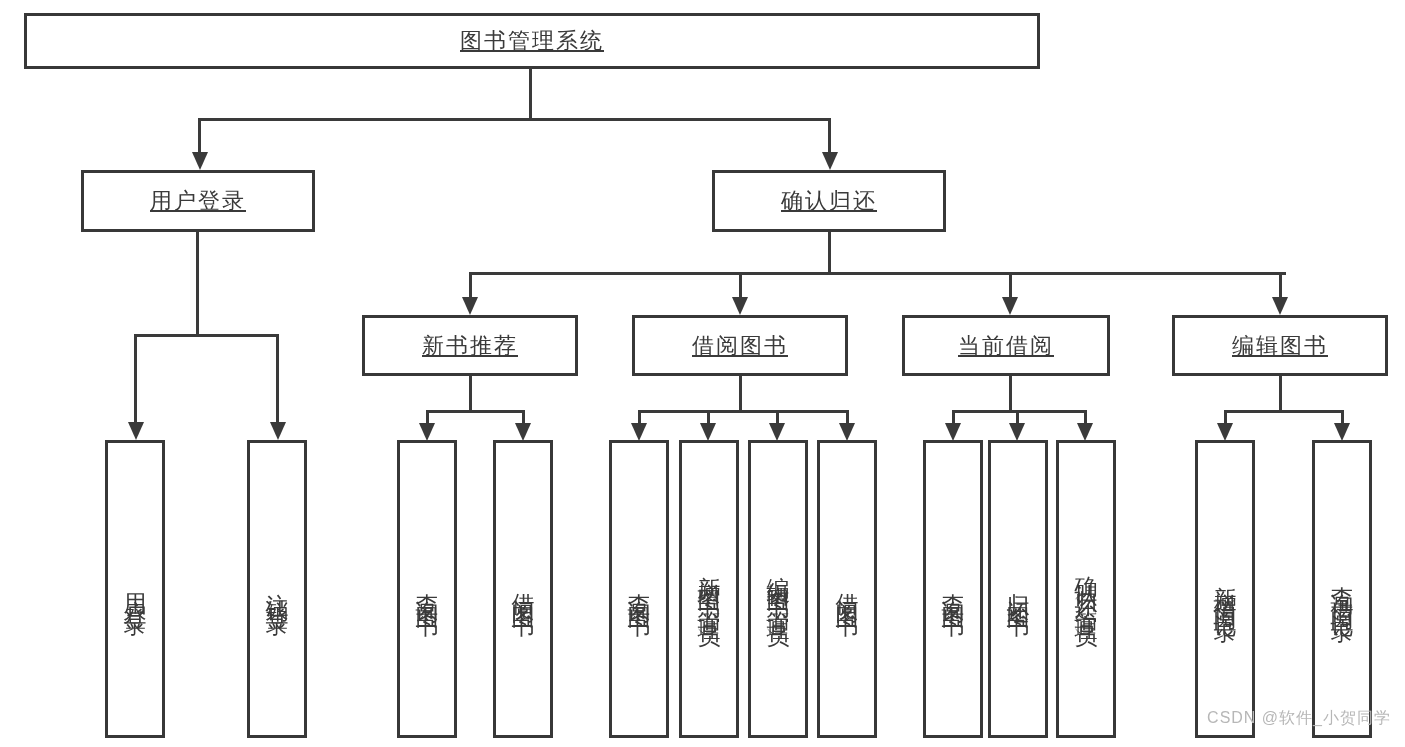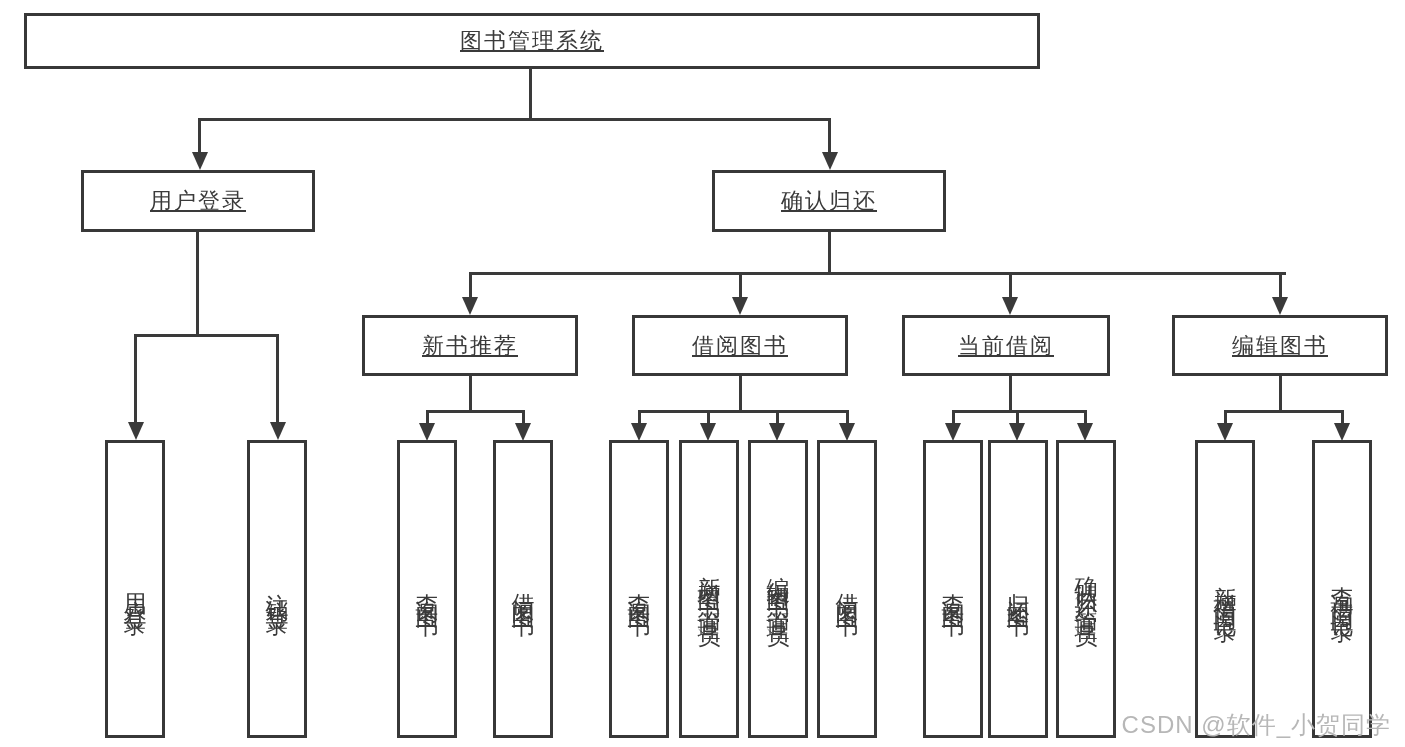--- a/index.html
+++ b/index.html
@@ -61,23 +61,23 @@
     position: absolute;
     width: 0; height: 0;
     border-left: 8px solid transparent;
     border-right: 8px solid transparent;
     border-top: 18px solid #3a3a3a;
   }
 
   .watermark {
     position: absolute;
     right: 14px;
-    bottom: 6px;
+    bottom: 18px;
     color: #b7b7b7;
-    font-size: 24px;
+    font-size: 16px;
     letter-spacing: 1px;
     white-space: nowrap;
     margin-left: 44px;
   }
 </style>
 </head>
 <body>
 
 <div class="canvas">
 

